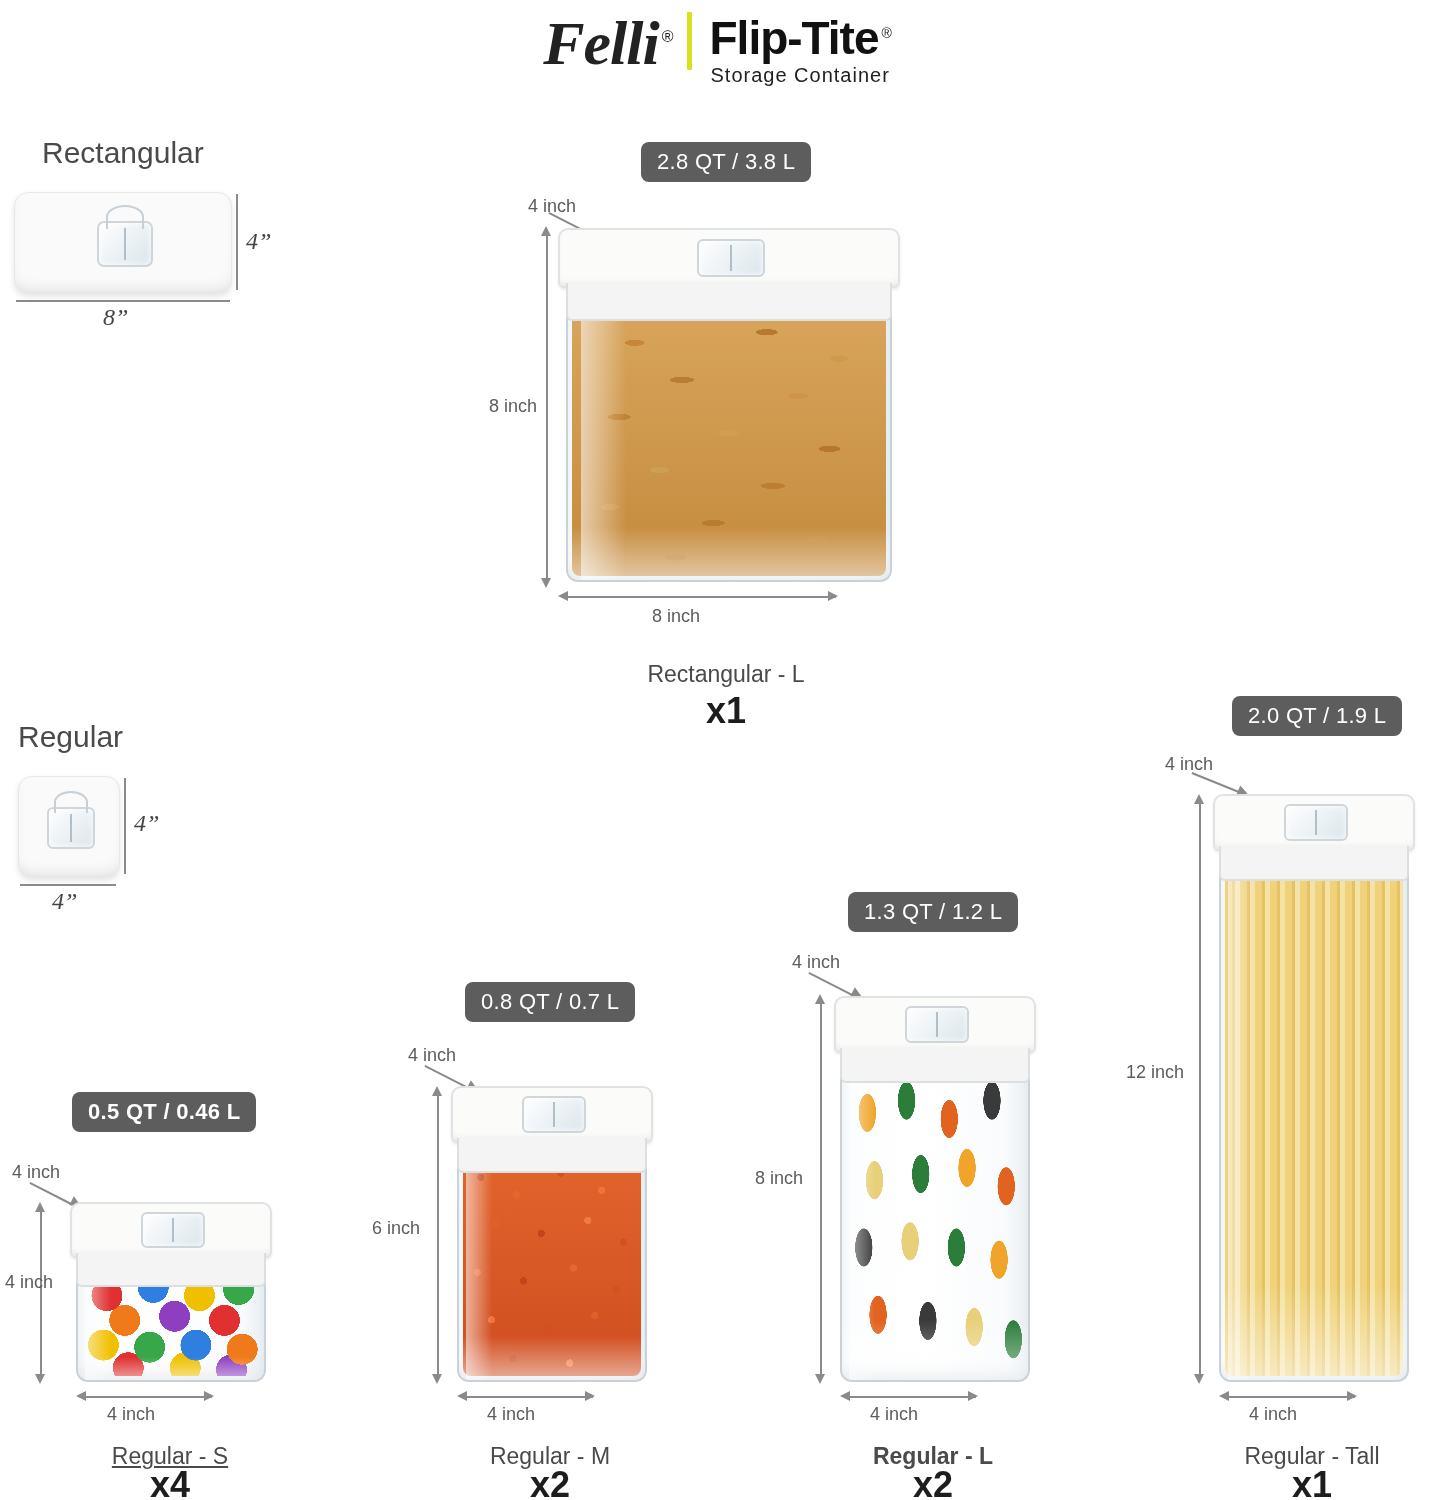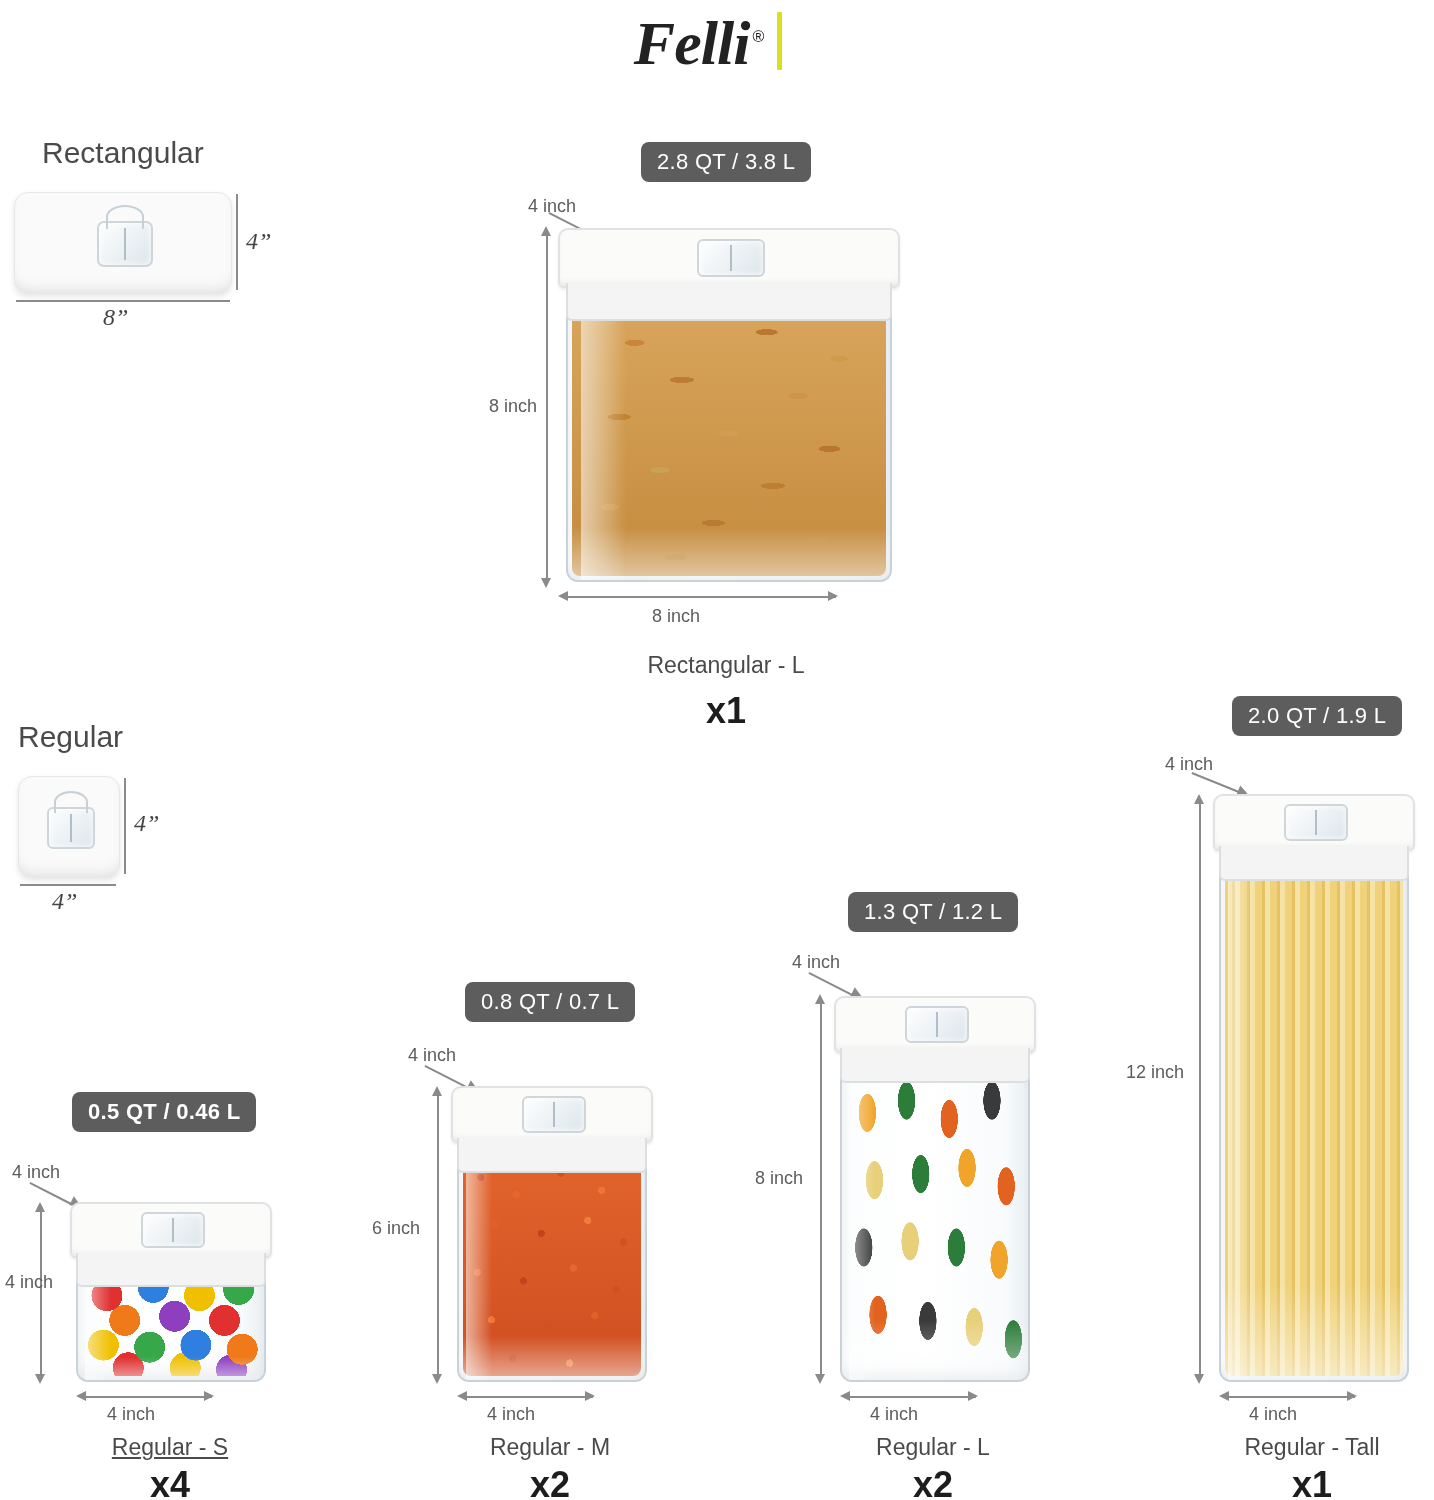--- a/index.html
+++ b/index.html
@@ -42,21 +42,21 @@
 
   
   .sec-title{
     position:absolute;font-size:30px;color:#4a4a4a;font-weight:normal;white-space:nowrap;
   }
   .dim-label{
     position:absolute;font-size:18px;color:#5d5d5d;white-space:nowrap;
   }
   .dim-label.italic{font-family:"Liberation Serif", serif;font-style:italic;font-size:24px;color:#444;}
   .cap-name{
-    position:absolute;font-size:23px;color:#4a4a4a;text-align:center;white-space:nowrap;
+    position:absolute;font-size:23px;color:#4a4a4a;text-align:center;white-space:nowrap;margin-top:9px;
   }
   .cap-qty{
     position:absolute;font-size:36px;color:#1d1d1d;font-weight:bold;text-align:center;white-space:nowrap;
   }
   .badge{
     position:absolute;background:#5d5d5d;color:#fff;border-radius:8px;
     font-size:22px;padding:7px 16px;white-space:nowrap;letter-spacing:.3px;
   }
 
   
@@ -198,20 +198,26 @@
   }
 </style>
 </head>
 <body>
 
 <div class="brand-header">
   <div class="brand-felli">
     <span>Felli</span><span class="brand-reg">®</span>
   </div>
   <div class="brand-divider"></div>
+  <div class="brand-right">
+    <div class="brand-fliptite">
+      <span>Flip-Tite</span><span class="brand-reg">®</span>
+    </div>
+    <div class="brand-sub">Storage  Container</div>
+  </div>
 </div>
 
 <div>
   <div class="sec-title" style="left:42px;top:136px;">Rectangular</div>
 
   <div class="lid-thumb" style="left:14px;top:192px;width:216px;height:100px;">
     <div class="knob" style="left:50%;top:28px;margin-left:-26px;width:52px;height:42px;border-radius:7px;"></div>
     <div class="knob-arc" style="left:50%;top:12px;margin-left:-17px;width:34px;height:22px;"></div>
   </div>
 
@@ -349,21 +355,21 @@
   <div class="lid" style="left:834px;top:996px;width:198px;height:53px;">
     <div class="knob" style="left:50%;top:8px;margin-left:-30px;width:60px;height:33px;"></div>
   </div>
   <div class="lid-collar" style="left:840px;top:1048px;width:186px;height:33px;"></div>
 
   <div class="ln h" style="left:848px;top:1396px;width:128px;"></div>
   <div class="arw left" style="left:840px;top:1391px;"></div>
   <div class="arw right" style="left:968px;top:1391px;"></div>
   <div class="dim-label" style="left:870px;top:1404px;">4 inch</div>
 
-  <div class="cap-name" style="left:793px;top:1434px;width:280px;">Regular - L</div>
+  <div class="cap-name" style="left:793px;top:1434px;width:280px;font-weight:bold;">Regular - L</div>
   <div class="cap-qty" style="left:793px;top:1464px;width:280px;">x2</div>
 </div>
 
 <div class="container-unit">
   <div class="badge" style="left:1232px;top:696px;">2.0 QT / 1.9 L</div>
 
   <div class="dim-label" style="left:1165px;top:754px;">4 inch</div>
   <div class="ln h" style="left:1192px;top:772px;width:52px;transform:rotate(22deg);transform-origin:left center;"></div>
   <div class="arw right" style="left:1238px;top:787px;transform:rotate(22deg);"></div>
 

